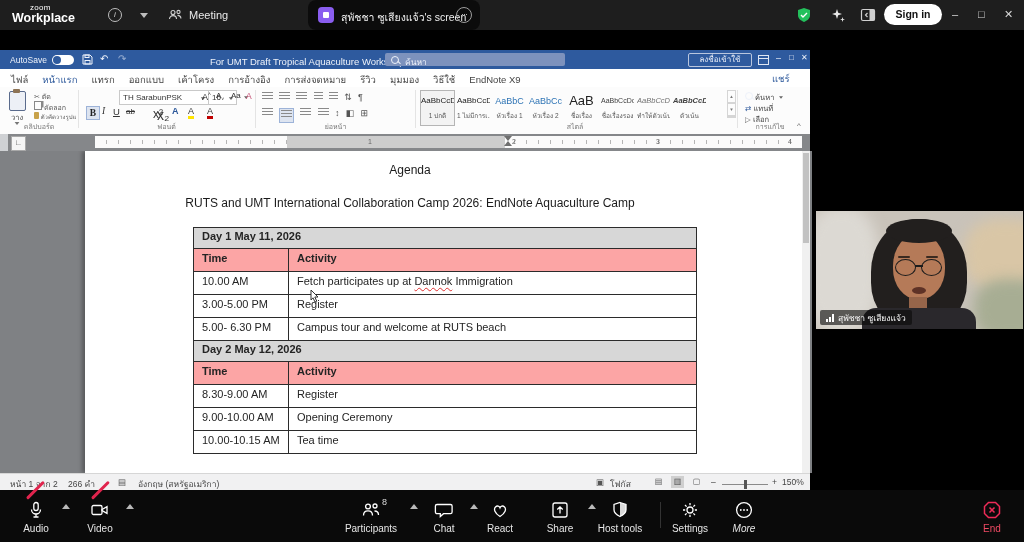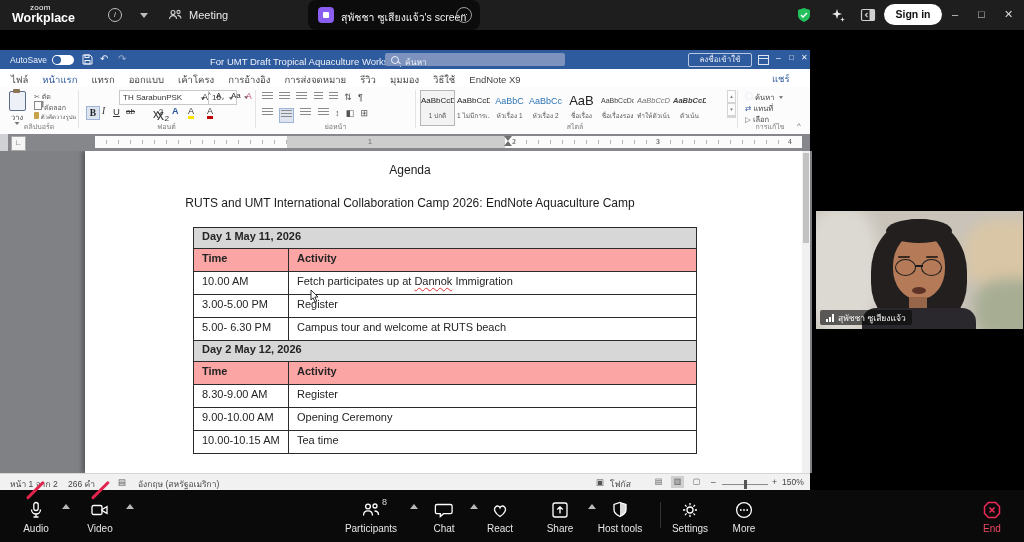--- a/index.html
+++ b/index.html
@@ -546,21 +546,21 @@
         <svg width="20" height="20" viewBox="0 0 20 20">
             <g stroke="#fff" stroke-width="1.3" fill="none">
           <circle cx="10" cy="10" r="3"></circle>
               <path d="M10 3v2.2M10 14.8V17M3 10h2.2M14.8 10H17M5 5l1.6 1.6M13.4 13.4L15 15M15 5l-1.6 1.6M6.6 13.4L5 15"></path>
             </g>
           </svg>
       </div>
       <div class="lbl">Settings</div>
     </div>
 
-    <div class="zc" style="left:714px;">
+    <div class="zc" style="left:714px;font-style:italic;">
       <div class="ic">
         <svg width="20" height="20" viewBox="0 0 20 20">
             <circle cx="10" cy="10" r="7.4" stroke="#fff" stroke-width="1.3" fill="none"></circle>
         <circle cx="6.8" cy="10" r="0.9" fill="#fff"></circle>
             <circle cx="10" cy="10" r="0.9" fill="#fff"></circle>
             <circle cx="13.2" cy="10" r="0.9" fill="#fff"></circle>
           </svg>
       </div>
       <div class="lbl">More</div>
     </div>

